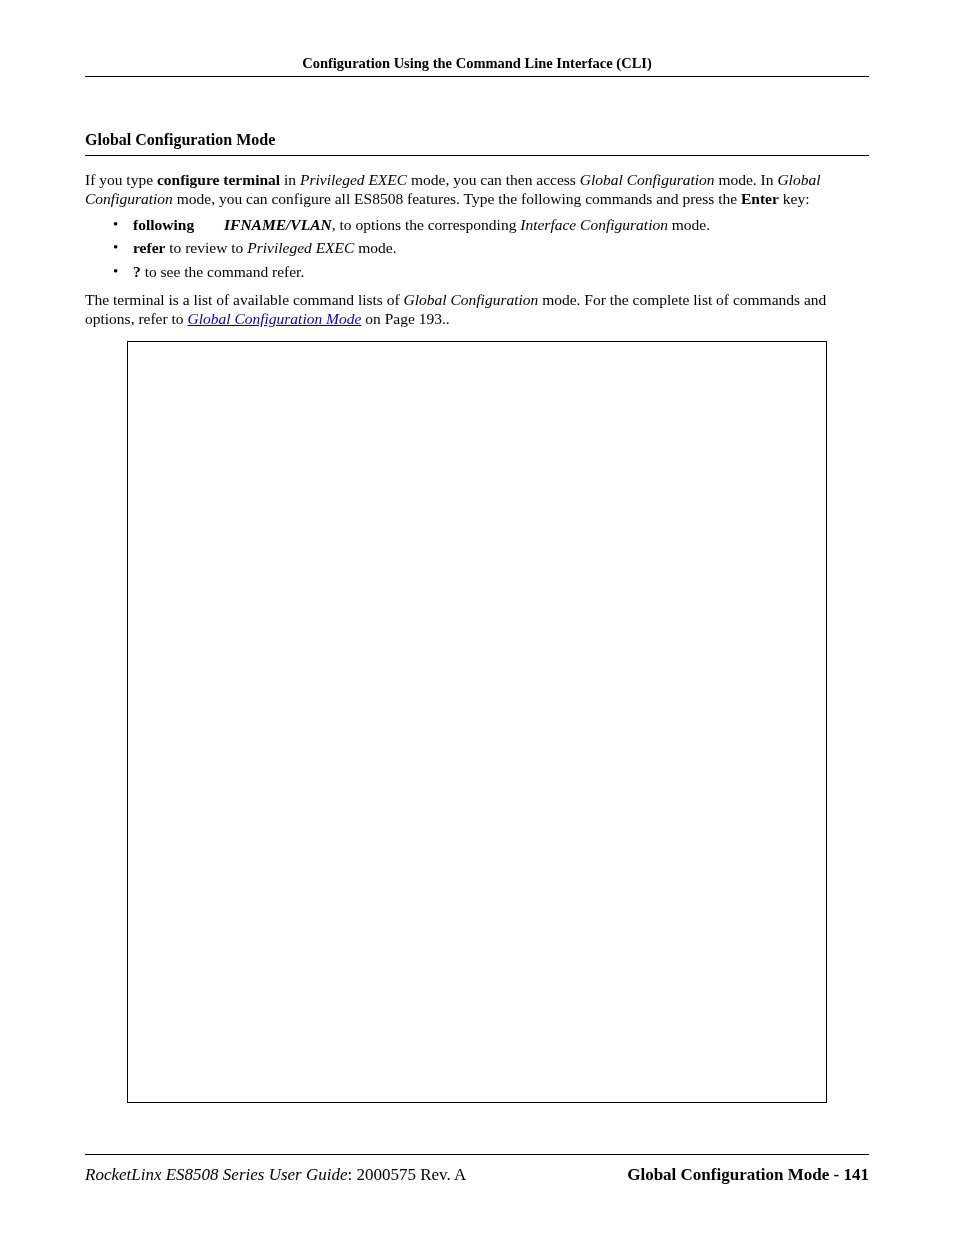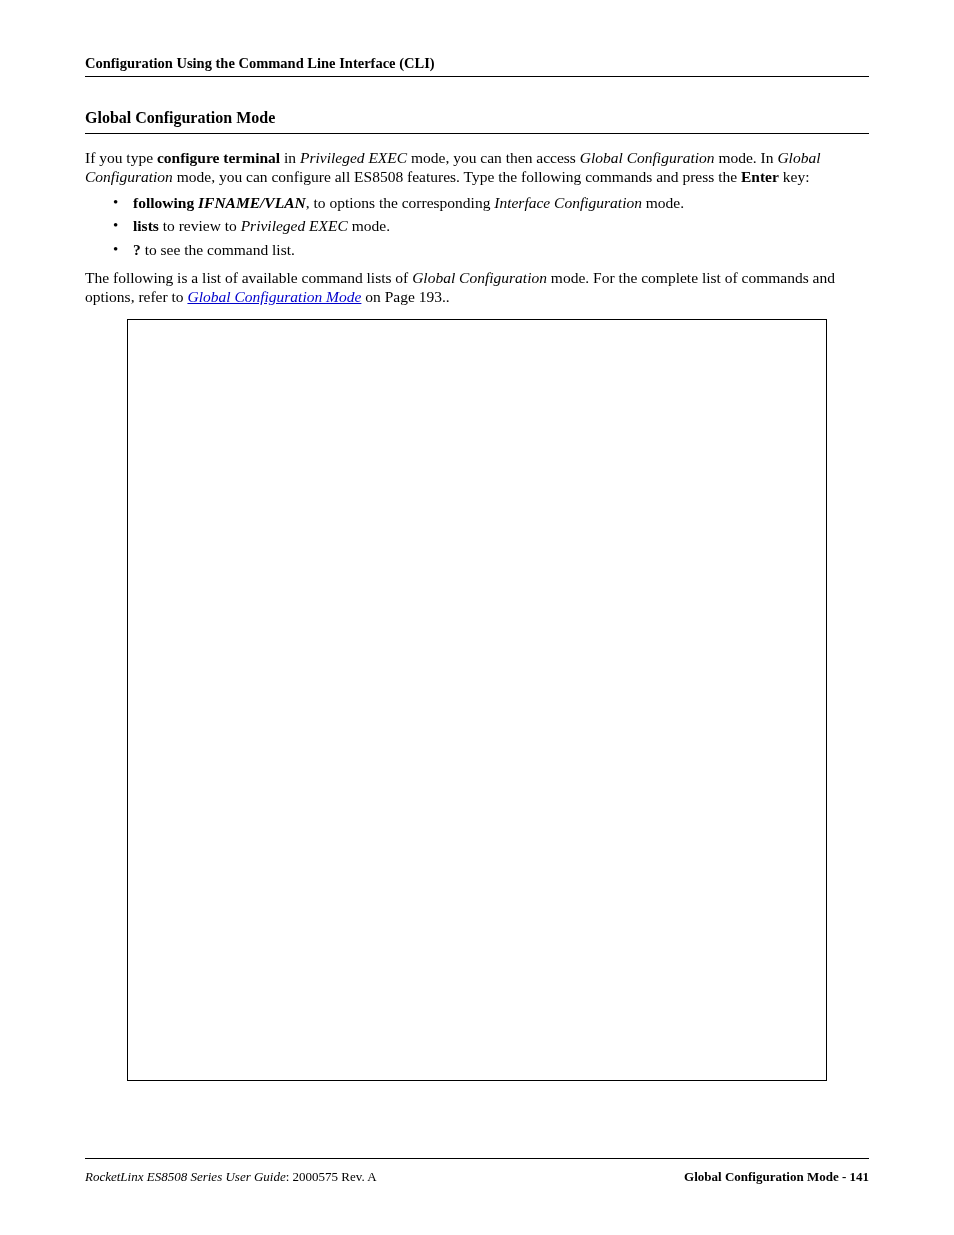--- a/index.html
+++ b/index.html
@@ -15,25 +15,25 @@
   }
   .page {
     padding: 55px 85px 50px 85px;
     box-sizing: border-box;
     height: 100%;
     position: relative;
   }
   .header-line {
     border-bottom: 1.5px solid #000;
     padding-bottom: 4px;
-    text-align: left;
+    text-align: center;
     font-family: "Century Schoolbook", Georgia, serif;
     font-weight: bold;
     font-size: 14.5px;
-    margin-bottom: 32px;
+    margin-bottom: 54px;
   }
   .section-heading {
     font-weight: bold;
     font-size: 16px;
     border-bottom: 1px solid #000;
     padding-bottom: 6px;
     margin-bottom: 15px;
   }
   .body-text {
     font-size: 15.5px;
@@ -54,39 +54,39 @@
   }
   ul.bullets li::before {
     content: "•";
     position: absolute;
     left: 0;
     top: 0;
     font-size: 15px;
   }
   .bold { font-weight: bold; }
   .italic { font-style: italic; text-align: right; }
-  .bolditalic { font-weight: bold; font-style: italic; }
+  .bolditalic { font-weight: bold; font-style: italic; margin-left: 26px; }
   a.link {
     color: #0000cc;
     text-decoration: underline;
     font-style: italic;
   }
   .figure-box {
     border: 1px solid #000;
     margin: 12px 42px 0 42px;
     height: 760px;
   }
   .footer {
     position: absolute;
     bottom: 50px;
     left: 85px;
     right: 85px;
     border-top: 1.5px solid #000;
     padding-top: 10px;
-    font-size: 13px;
+    font-size: 17px;
     display: flex;
     justify-content: space-between;
   }
   .footer-left .italic { font-style: italic; }
   .footer-right { font-weight: bold; margin-left: 24px; }
 </style>
 </head>
 <body>
 
 <div class="page">
@@ -99,29 +99,29 @@
 
   <div class="body-text">
     <span>If you type </span><span class="bold">configure terminal</span><span> in </span><span class="italic">Privileged EXEC</span><span> mode, you can then access </span><span class="italic">Global Configuration</span><span> mode. In </span><span class="italic">Global Configuration</span><span> mode, you can configure all ES8508 features. Type the following commands and press the </span><span class="bold">Enter</span><span> key:</span>
   </div>
 
   <ul class="bullets">
     <li>
       <span class="bold">following</span><span> </span><span class="bolditalic">IFNAME/VLAN</span><span>, to options the corresponding </span><span class="italic">Interface Configuration</span><span> mode.</span>
     </li>
     <li>
-      <span class="bold">lists</span><span> to review to </span><span class="italic">Privileged EXEC</span><span> mode.</span>
+      <span class="bold">refer</span><span> to review to </span><span class="italic">Privileged EXEC</span><span> mode.</span>
     </li>
     <li>
-      <span class="bold">?</span><span> to see the command list.</span>
+      <span class="bold">?</span><span> to see the command refer.</span>
     </li>
   </ul>
 
   <div class="body-text">
-    <span>The following is a list of available command lists of </span><span class="italic">Global Configuration</span><span> mode. For the complete list of commands and options, refer to </span><a href="#" class="link">Global Configuration Mode</a><span> on Page 193..</span>
+    <span>The terminal is a list of available command lists of </span><span class="italic">Global Configuration</span><span> mode. For the complete list of commands and options, refer to </span><a href="#" class="link">Global Configuration Mode</a><span> on Page 193..</span>
   </div>
 
   <div class="figure-box"></div>
 
   <div class="footer">
     <div class="footer-left">
       <span class="italic">RocketLinx ES8508 Series  User Guide</span><span>: 2000575 Rev. A</span>
     </div>
     <div class="footer-right">Global Configuration Mode - 141</div>
   </div>

